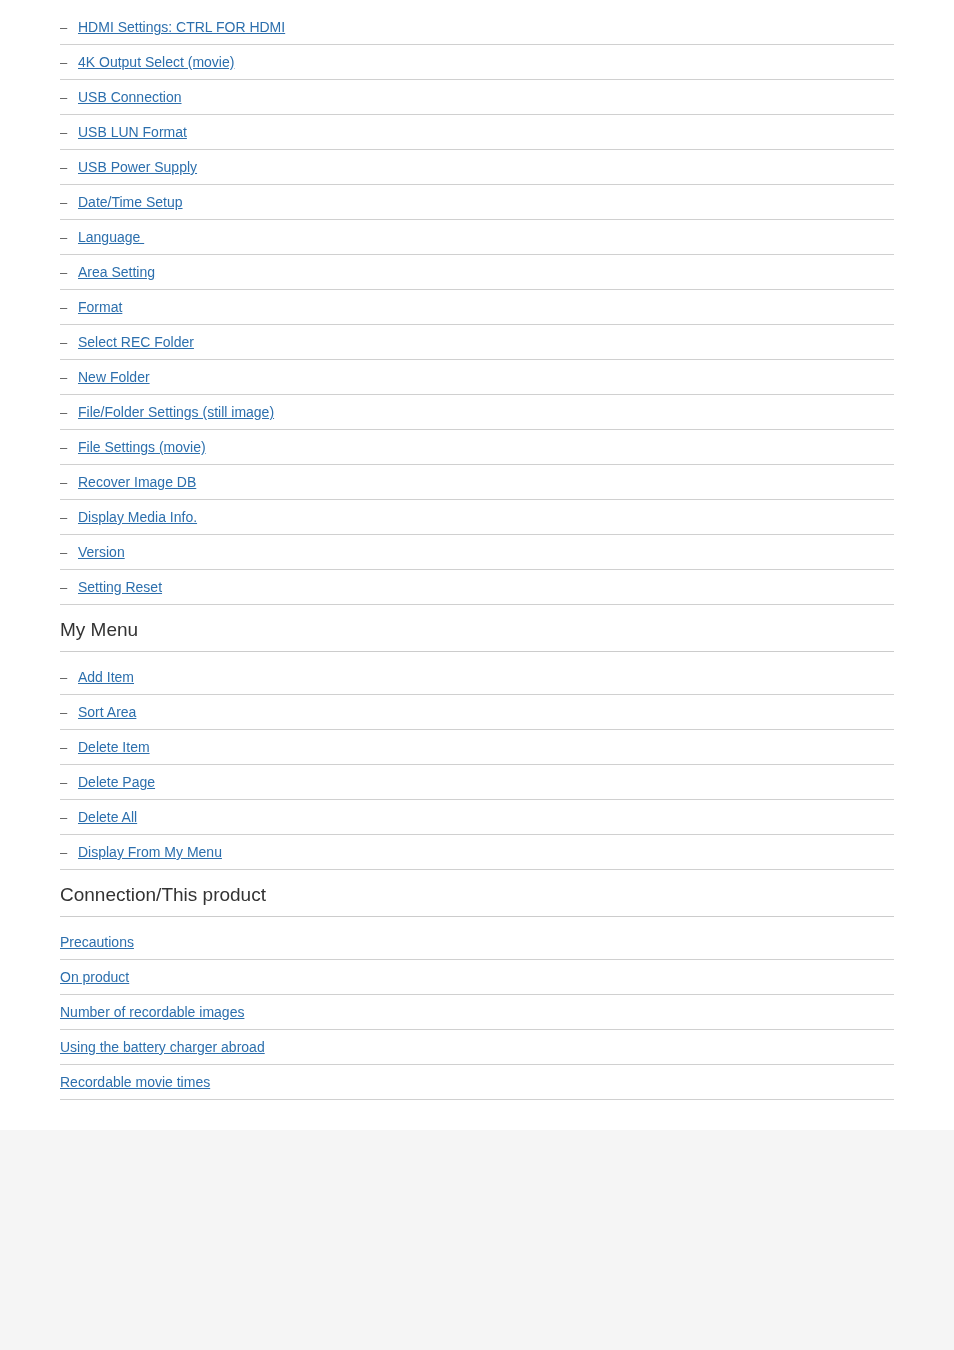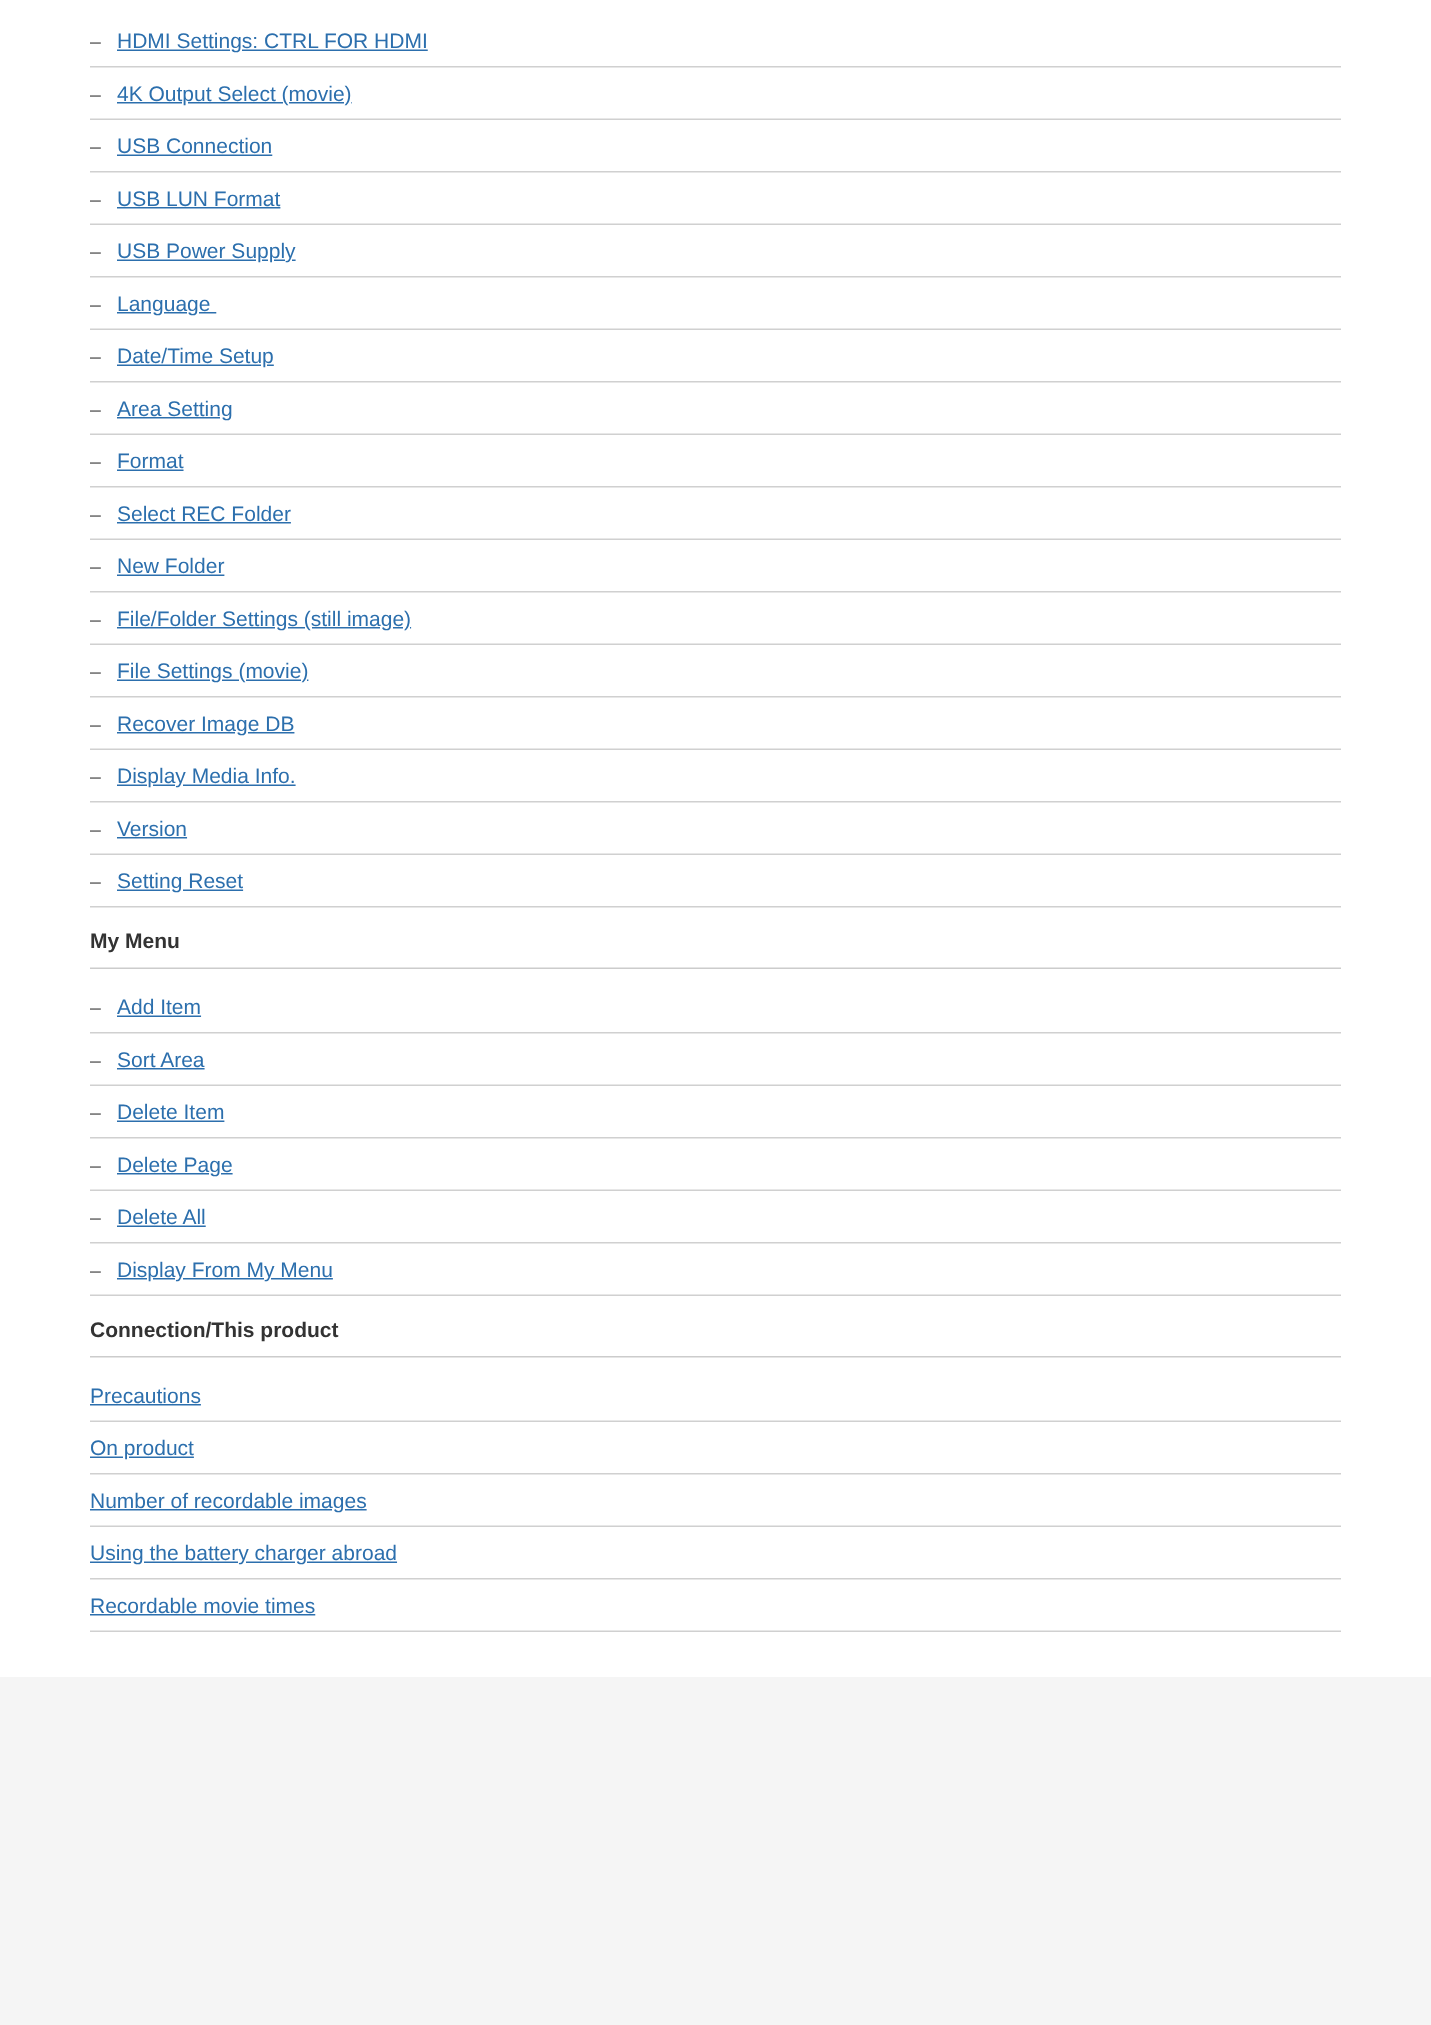--- a/index.html
+++ b/index.html
@@ -16,22 +16,22 @@
     .page-wrapper {
       background: #fff;
       max-width: 954px;
       margin: 0 auto;
       padding: 10px 60px 30px 60px;
     }
     .section {
       margin-bottom: 0;
     }
     .section-header {
-      font-size: 14px;
-      font-weight: bold;
+      font-size: 19px;
+      font-weight: normal;
       color: #333;
       padding: 14px 0 10px 0;
       border-bottom: 1px solid #ccc;
     }
     .menu-list {
       list-style: none;
     }
     .menu-item {
       border-bottom: 1px solid #d0d0d0;
       padding: 9px 0 9px 18px;
@@ -78,24 +78,24 @@
         <li class="menu-item">
           <a href="#">USB Connection</a>
         </li>
         <li class="menu-item">
           <a href="#">USB LUN Format</a>
         </li>
         <li class="menu-item">
           <a href="#">USB Power Supply</a>
         </li>
         <li class="menu-item">
-          <a href="#">Language&nbsp;</a>
+          <a href="#">Date/Time Setup</a>
         </li>
         <li class="menu-item">
-          <a href="#">Date/Time Setup</a>
+          <a href="#">Language&nbsp;</a>
         </li>
         <li class="menu-item">
           <a href="#">Area Setting</a>
         </li>
         <li class="menu-item">
           <a href="#">Format</a>
         </li>
         <li class="menu-item">
           <a href="#">Select REC Folder</a>
         </li>

